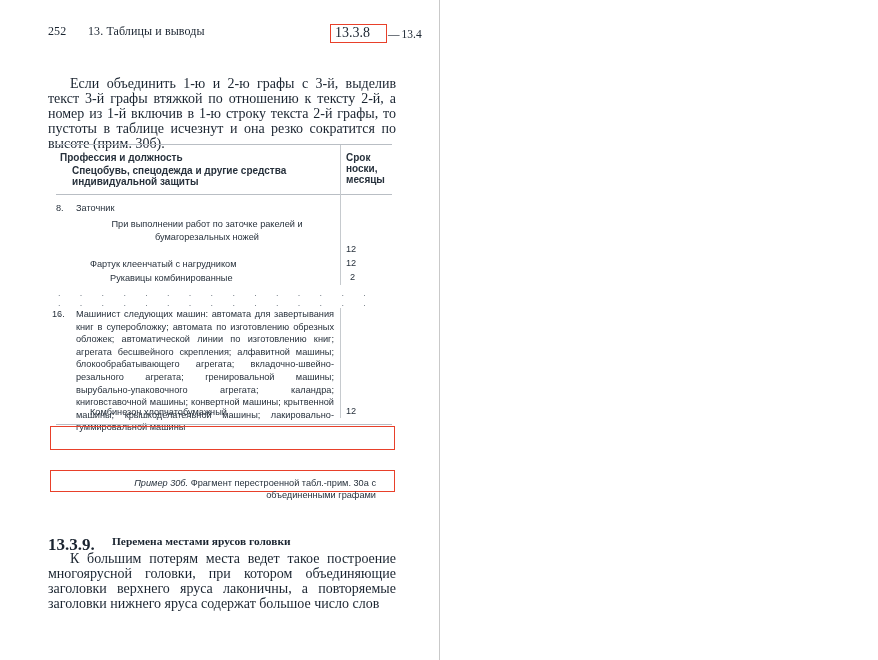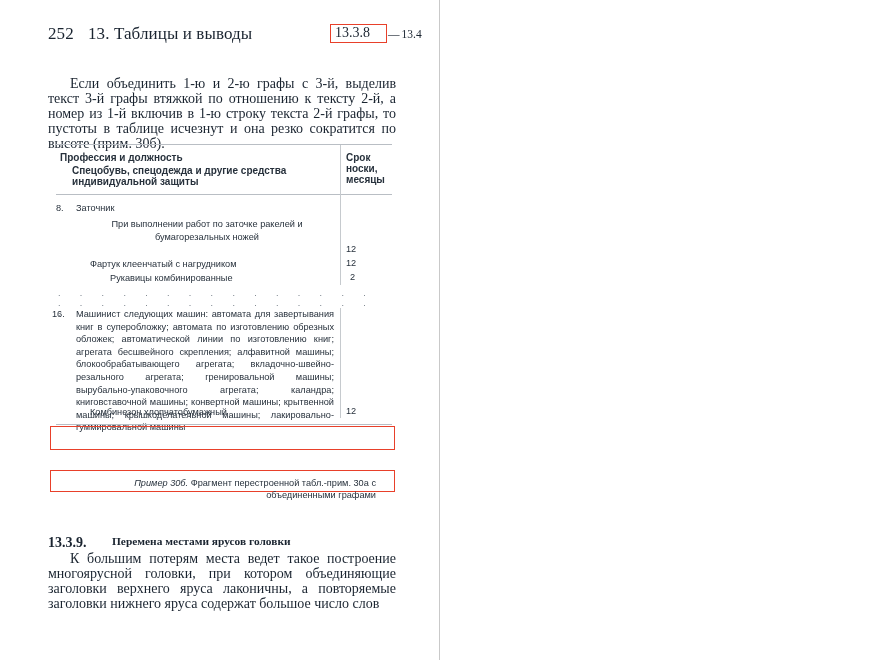--- a/index.html
+++ b/index.html
@@ -11,21 +11,21 @@
     overflow:hidden;
     position:relative;
   }
   .spread{position:absolute;inset:0;}
   .page{position:absolute;top:0;bottom:0;}
   .page-left{left:0;width:439px;}
   .page-right{left:440px;width:438px;}
   .gutter{position:absolute;left:439px;top:0;bottom:0;width:1px;background:#c9c9c9;}
 
   
-  .runhead{position:absolute;top:24px;font-size:17px;letter-spacing:.1px;white-space:nowrap;}
+  .runhead{position:absolute;top:24px;font-size:12px;letter-spacing:.1px;white-space:nowrap;}
   .rh-folio-l{left:48px;}
   .rh-title-l{left:88px;}
   .rh-nums{position:absolute;top:24px;left:330px;display:flex;align-items:center;}
   .rh-box{border:1.6px solid #e8402a;padding:1px 16px 2px 4px;line-height:1;font-size:14px;}
   .rh-dash{font-size:11.5px;padding:0 1px;}
 
   
   .bodytext{
     position:absolute;
     font-size:14px;
@@ -53,21 +53,21 @@
     font-family:"Liberation Sans", sans-serif;
     font-size:9.2px;
     line-height:12.4px;
     color:#27313c;
     text-align:center;
   }
   .caption i, .cap-i{font-style:italic;}
 
   .redbox{position:absolute;border:1.4px solid #e8402a;box-sizing:border-box;}
 
-  .headnum{position:absolute;font-weight:bold;font-size:14px;}
+  .headnum{position:absolute;font-weight:bold;font-size:17px;}
   .headtxt{position:absolute;font-weight:bold;font-size:11.4px;}
   .dots{
     position:absolute;
     font-family:"Liberation Sans", sans-serif;
     font-size:9px;
     letter-spacing:8.4px;
     color:#6d7780;
   }
 </style>
 </head>

